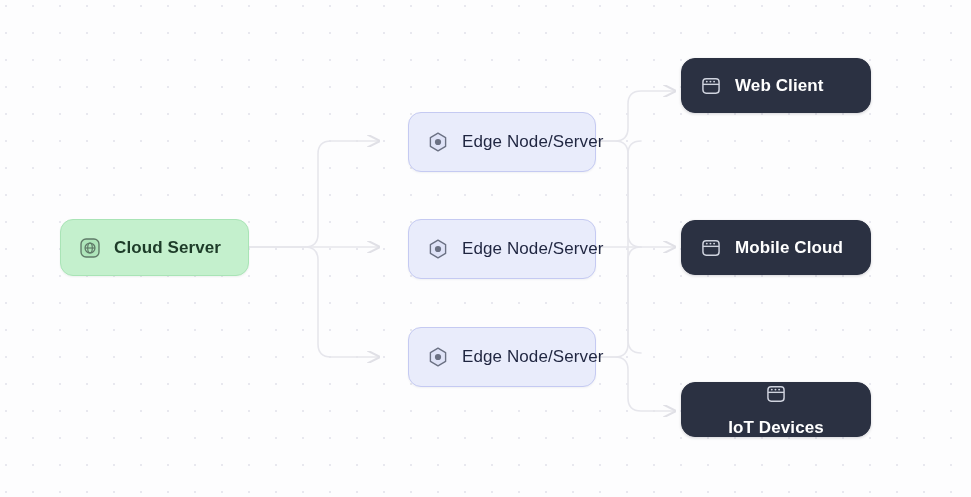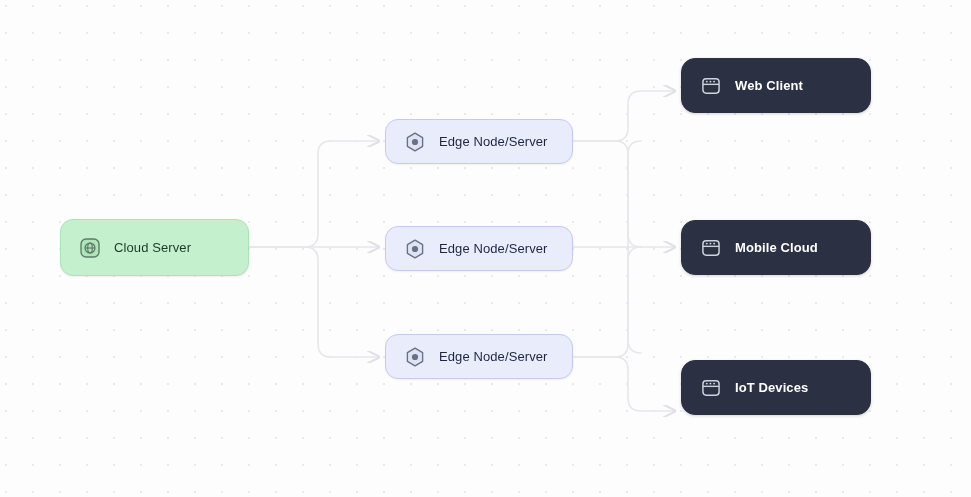--- a/index.html
+++ b/index.html
@@ -32,72 +32,72 @@
     box-sizing: border-box;
     display: flex;
     align-items: center;
     gap: 13px;
     padding: 0 18px;
     border-radius: 13px;
     border-width: 1.3px;
     border-style: solid;
   }
   .node-label {
-    font-size: 13px;
+    font-size: 17px;
     letter-spacing: 0.1px;
     white-space: nowrap;
   }
   .node-icon {
     flex: 0 0 auto;
     width: 22px;
     height: 22px;
     display: block;
   }
 
   
   .node-cloud {
     left: 60px;
     top: 219px;
     width: 189px;
     height: 57px;
     background: #c4f0cd;
     border-color: #a9e4b6;
     box-shadow: 0 1px 2px rgba(30, 70, 40, 0.07);
+    font-weight: bold;
   }
   .node-cloud .node-label { color: #1d3b28; }
 
   
   .node-edge {
-    left: 385px;
+    left: 408px;
     width: 188px;
-    height: 45px;
+    height: 60px;
     background: #e9ecfb;
     border-color: #c5caf2;
     box-shadow: 0 1px 2px rgba(40, 45, 90, 0.06);
-    margin-top: 7px;
   }
   .node-edge .node-label { color: #1f2540; }
   .node-edge-1 { top: 112px; }
   .node-edge-2 { top: 219px; }
   .node-edge-3 { top: 327px; }
 
   
   .node-client {
     left: 681px;
     width: 190px;
     height: 55px;
     background: #2b3142;
     border-color: #2b3142;
     border-radius: 14px;
     box-shadow: 0 1px 3px rgba(20, 24, 40, 0.18);
   }
   .node-client .node-label { color: #ffffff; font-weight: bold; }
   .node-client-1 { top: 58px; }
   .node-client-2 { top: 220px; }
-  .node-client-3 { top: 360px; }
+  .node-client-3 { top: 382px; flex-direction: column; }
 </style>
 </head>
 <body>
 
 <div id="canvas">
 
   <svg id="edges" viewBox="0 0 971 497" width="971" height="497">
     <defs>
       <marker id="arrow" viewBox="0 0 10 10" refX="9" refY="5" markerWidth="8" markerHeight="8" orient="auto-start-reverse">
         <path d="M 0 0 L 10 5 L 0 10" fill="none" stroke="#e0e0e6" stroke-width="1.6" stroke-linecap="round" stroke-linejoin="round"></path>

